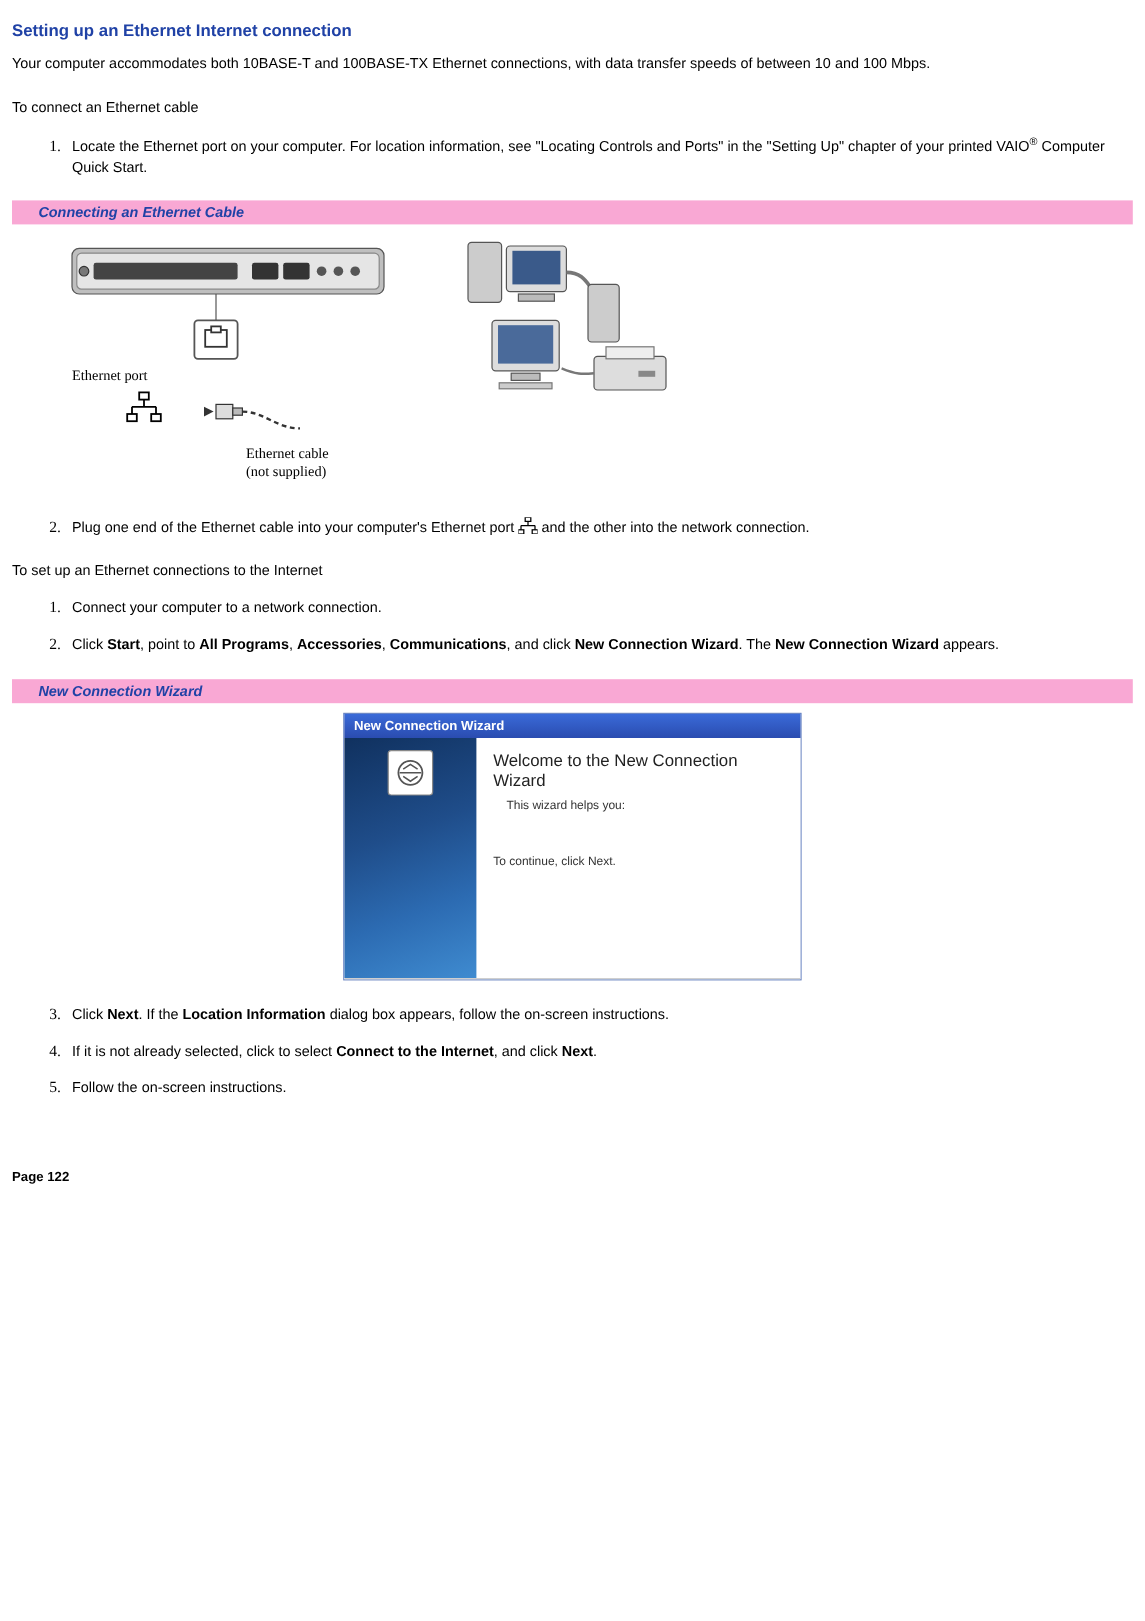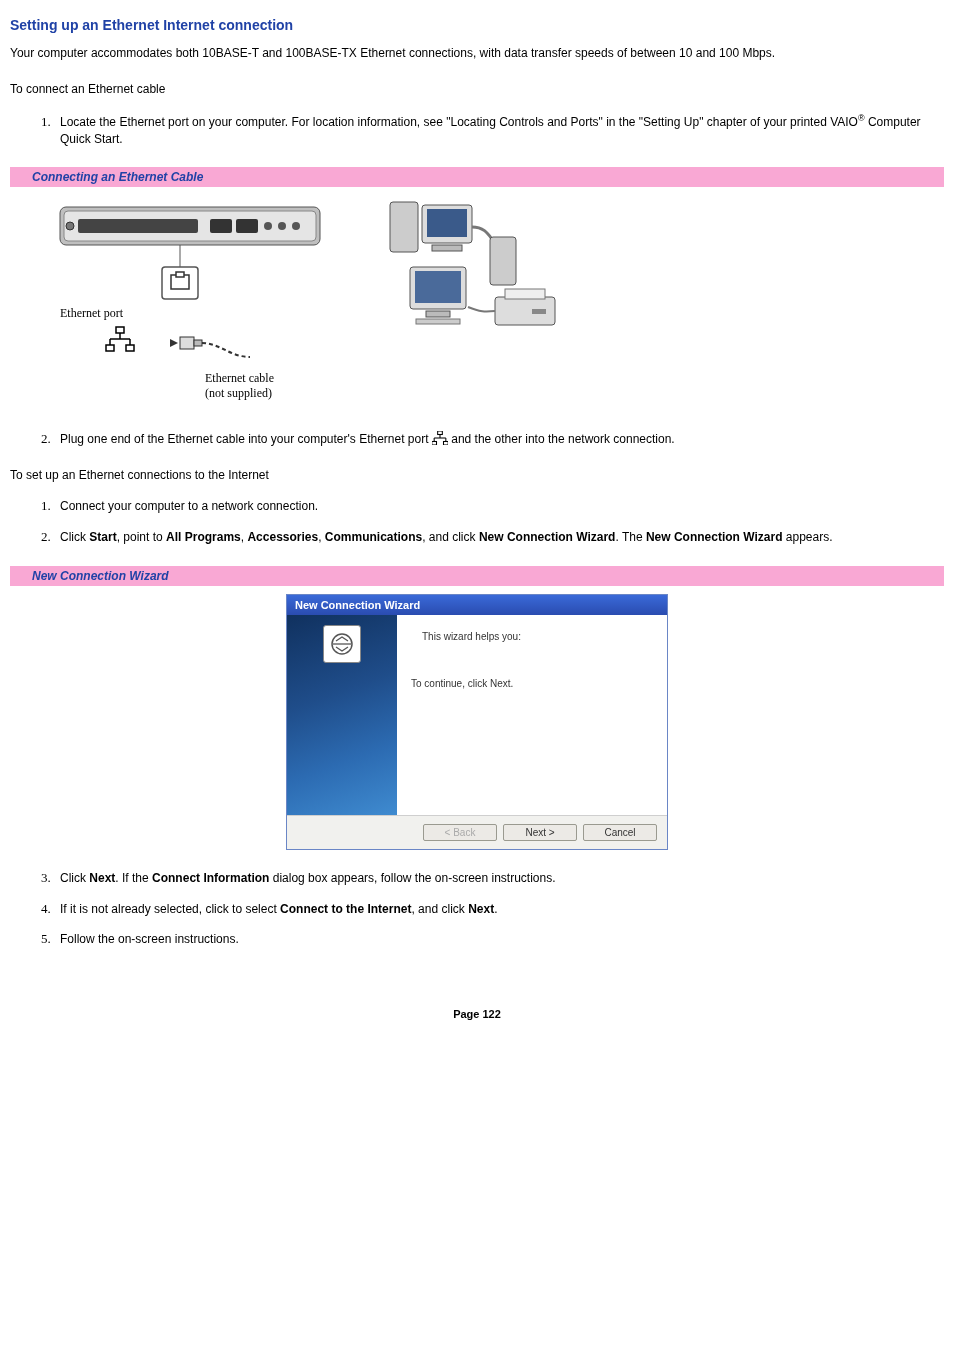--- a/index.html
+++ b/index.html
@@ -151,21 +151,21 @@
     border-radius: 2px;
     text-align: center;
     color: #333;
   }
   .wizard-btn.disabled { color: #aaa; }
   .eth-icon {
     display: inline-block;
     vertical-align: -2px;
   }
   .page-num {
-    text-align: center;
+    text-align: left;
     font-weight: bold;
     font-size: 11px;
     margin-top: 60px;
   }
   b { font-weight: bold; }
 </style>
 </head>
 <body>
 
 <h1 class="page-title">Setting up an Ethernet Internet connection</h1>
@@ -291,36 +291,32 @@
       <div class="wizard-left">
         <div class="wizard-left-icon">
           <svg width="26" height="26" viewBox="0 0 26 26">
             <circle cx="13" cy="13" r="10" fill="none" stroke="#555" stroke-width="1.5"></circle>
             <path d="M7 10 L13 6 L19 10 M7 16 L13 20 L19 16" stroke="#555" stroke-width="1.3" fill="none"></path>
             <line x1="4" y1="13" x2="22" y2="13" stroke="#555" stroke-width="1.3"></line>
           </svg>
         </div>
       </div>
       <div class="wizard-right">
+        <div class="wizard-heading">Welcome to the New Connection Wizard</div>
         <div class="wizard-sub">This wizard helps you:</div>
         <div class="wizard-continue">To continue, click Next.</div>
       </div>
     </div>
-    <div class="wizard-buttons">
-      <div class="wizard-btn disabled">&lt; Back</div>
-      <div class="wizard-btn">Next &gt;</div>
-      <div class="wizard-btn">Cancel</div>
-    </div>
   </div>
 </div>
 
 <ol class="steps" start="3">
   <li>
     <span>
-      <span>Click </span><b>Next</b><span>. If the </span><b>Connect Information</b><span> dialog box appears, follow the on-screen instructions.</span>
+      <span>Click </span><b>Next</b><span>. If the </span><b>Location Information</b><span> dialog box appears, follow the on-screen instructions.</span>
     </span>
   </li>
   <li>
     <span>
       <span>If it is not already selected, click to select </span><b>Connect to the Internet</b><span>, and click </span><b>Next</b><span>.</span>
     </span>
   </li>
   <li><span>Follow the on-screen instructions.</span></li>
 </ol>
 

